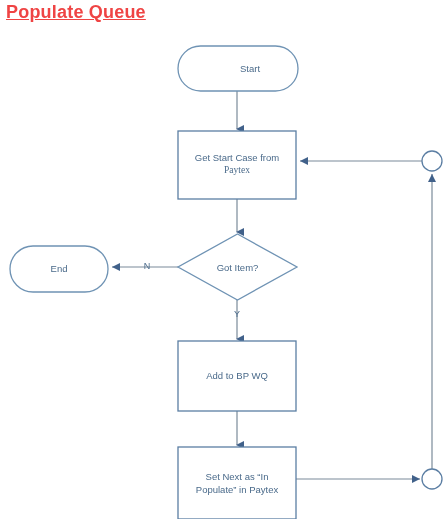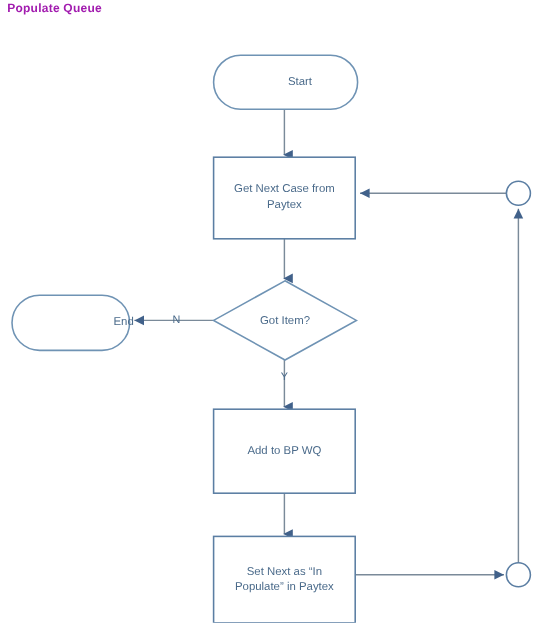--- a/index.html
+++ b/index.html
@@ -11,25 +11,26 @@
     width: 446px;
     height: 519px;
     position: relative;
     overflow: hidden;
     font-family: "Liberation Sans", sans-serif;
   }
   #page-title {
     position: absolute;
     left: 6px;
     top: 2px;
-    font-size: 10px;
+    font-size: 18px;
     font-weight: bold;
-    color: #a21caf;
+    color: #ef4444;
     letter-spacing: 0.2px;
     white-space: nowrap;
+    text-decoration: underline;
   }
   #canvas {
     position: absolute;
     left: 0;
     top: 0;
     width: 446px;
     height: 519px;
   }
   .node-label {
     position: absolute;
@@ -125,26 +126,26 @@
   </g>
 
   <g>
     <circle cx="432" cy="479" r="10" fill="#ffffff" stroke="#5b7ea3" stroke-width="1.3"></circle>
   </g>
 
 </svg>
 
 <div class="node-label" style="left:178px; top:62px; width:144px;">Start</div>
 
-<div class="node-label" style="left:173px; top:151px; width:128px;">Get Next Case from</div>
-<div class="node-label" style="left:173px; top:164px; width:128px;">Paytex</div>
+<div class="node-label" style="left:173px; top:151px; width:128px;">Get Start Case from</div>
+<div class="node-label" style="left:173px; top:164px; width:128px;font-family:Liberation Serif, serif;">Paytex</div>
 
 <div class="node-label" style="left:178px; top:261px; width:119px;">Got Item?</div>
 
-<div class="node-label" style="left:10px; top:262px; width:98px;margin-left:44px;">End</div>
+<div class="node-label" style="left:10px; top:262px; width:98px;">End</div>
 
 <div class="node-label" style="left:178px; top:369px; width:118px;">Add to BP WQ</div>
 
 <div class="node-label" style="left:174px; top:470px; width:126px;">Set Next as “In</div>
 <div class="node-label" style="left:174px; top:483px; width:126px;">Populate” in Paytex</div>
 
 <div class="edge-label" style="left:141px; top:261px; width:12px;">N</div>
 
 <div class="edge-label" style="left:231px; top:309px; width:12px;">Y</div>
 

